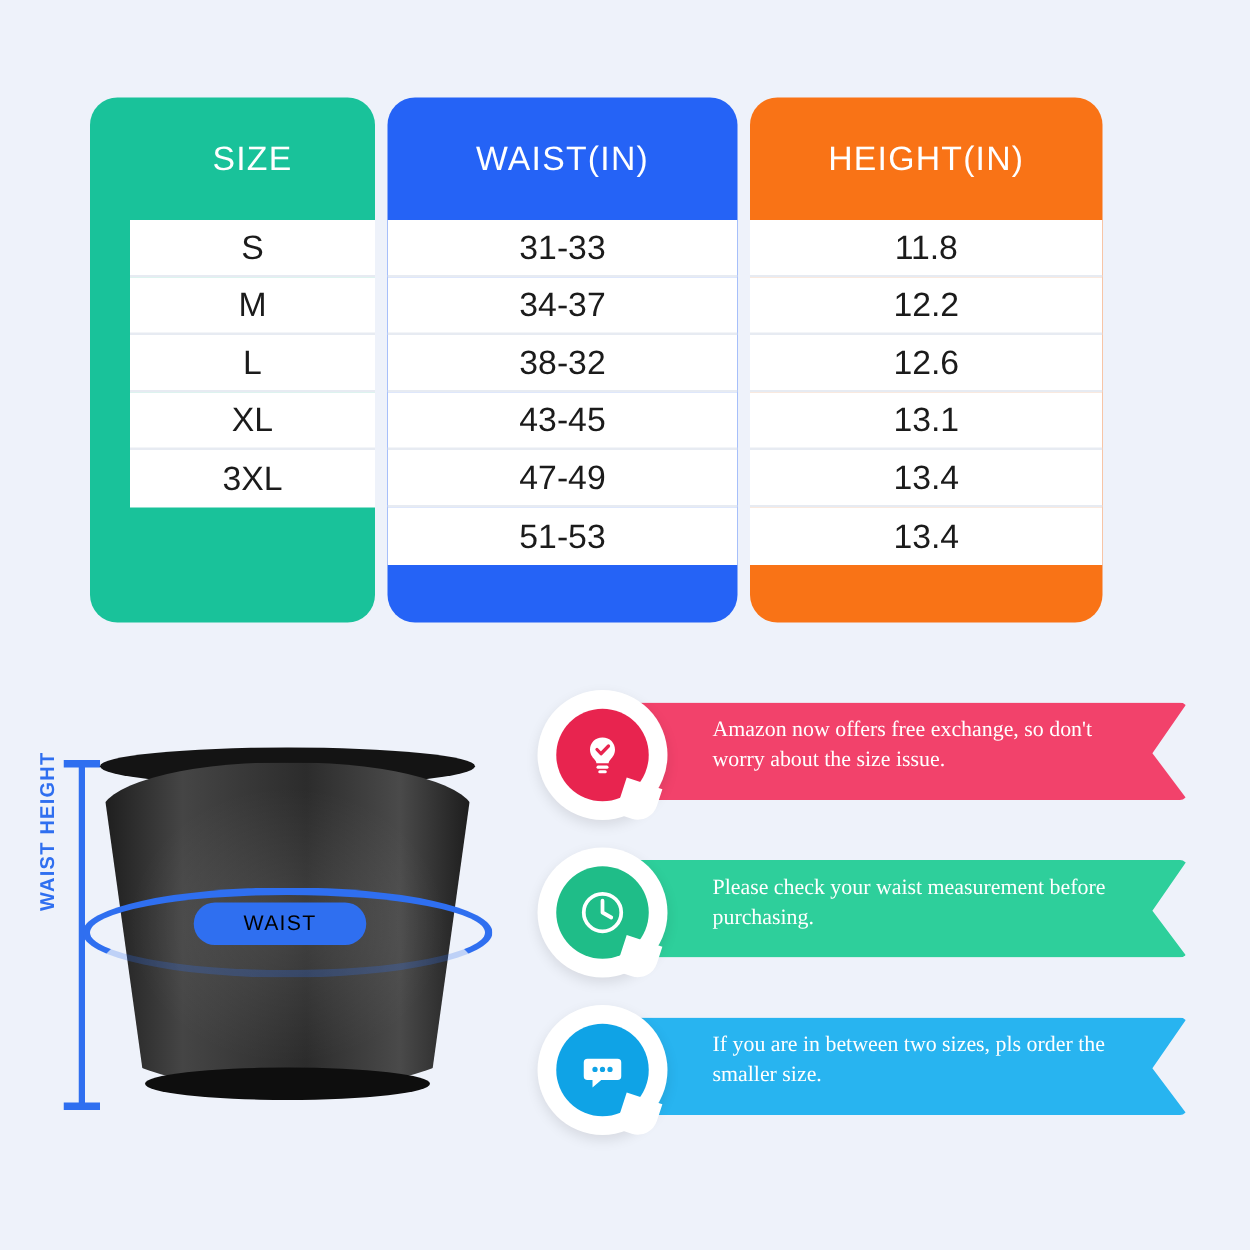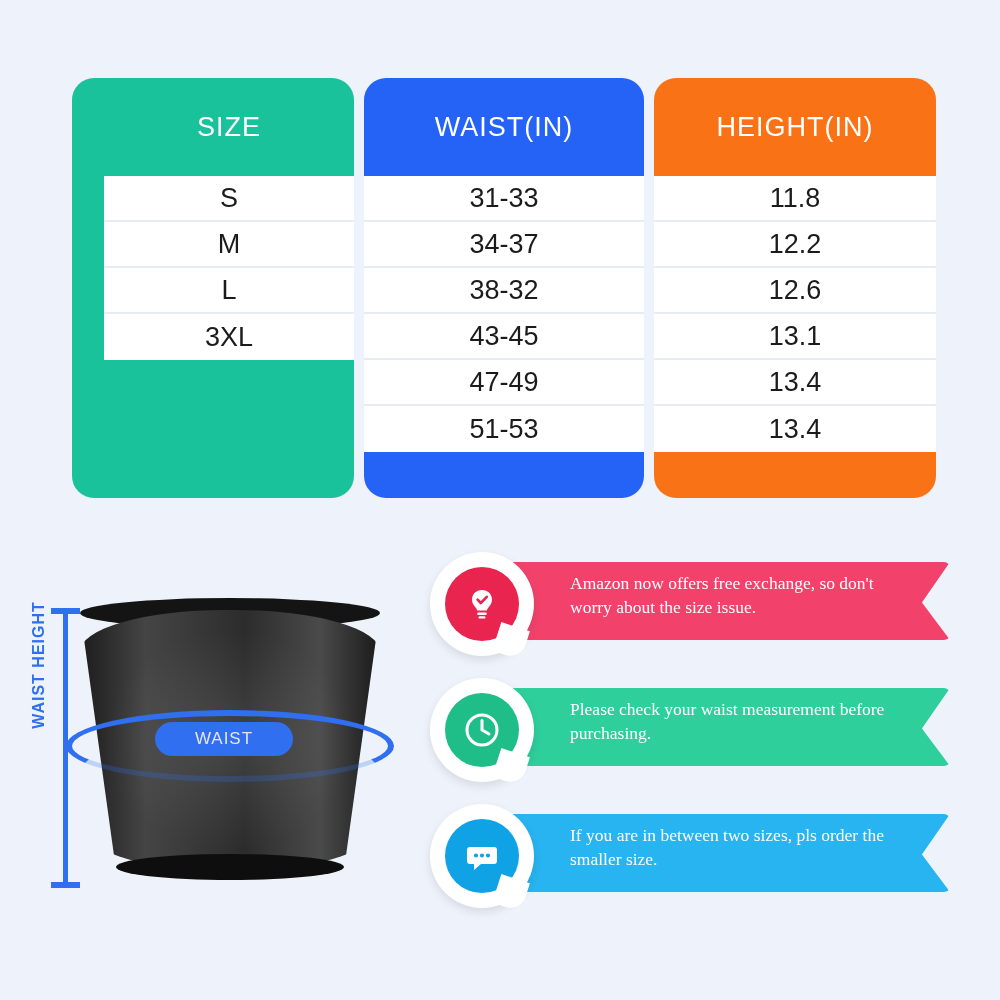--- a/index.html
+++ b/index.html
@@ -23,21 +23,21 @@
     display: flex;
     gap: 10px;
   }
   .col {
     flex: 0 0 auto;
     border-radius: 22px;
     overflow: hidden;
     display: flex;
     flex-direction: column;
   }
-  .col.size   { width: 282px; background: #19c29a; padding-left: 32px; }
+  .col.size   { width: 228px; background: #19c29a; padding-left: 32px; }
   .col.waist  { width: 280px; background: #2563f6; }
   .col.height { width: 282px; background: #f97316; }
 
   .col-head {
     height: 98px;
     display: flex;
     align-items: center;
     justify-content: center;
     color: #ffffff;
     font-size: 27px;
@@ -109,21 +109,21 @@
   .waist-ring.back {
     border-color: #2f6ff0;
     border-bottom-color: rgba(47,111,240,0.25);
   }
   .waist-pill {
     position: absolute;
     left: 135px; top: 162px;
     width: 138px; height: 34px;
     background: #2f6ff0;
     border-radius: 18px;
-    color: #e5e5e5;
+    color: #000000;
     font-size: 17px;
     letter-spacing: 1px;
     display: flex;
     align-items: center;
     justify-content: center;
   }
   .height-bar {
     position: absolute;
     left: 28px; top: 48px;
     width: 34px; height: 280px;
@@ -225,20 +225,21 @@
 <div id="page">
 
   <div class="table-wrap">
 
     <div class="col size">
       <div class="col-head">SIZE</div>
       <div class="col-body">
         <div class="cell">S</div>
         <div class="cell">M</div>
         <div class="cell">L</div>
+        <div class="cell">XL</div>
         <div class="cell last">3XL</div>
       </div>
     </div>
 
     <div class="col waist">
       <div class="col-head">WAIST(IN)</div>
       <div class="col-body">
         <div class="cell">31-33</div>
         <div class="cell">34-37</div>
         <div class="cell">38-32</div>

